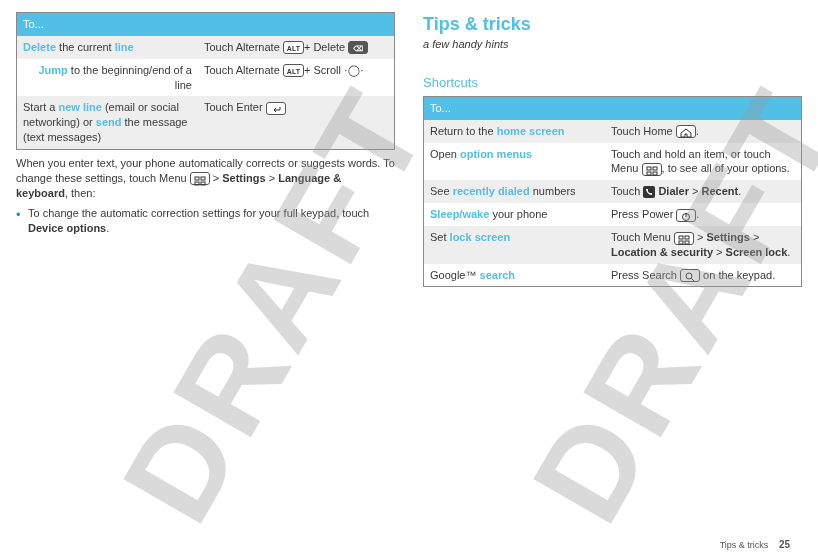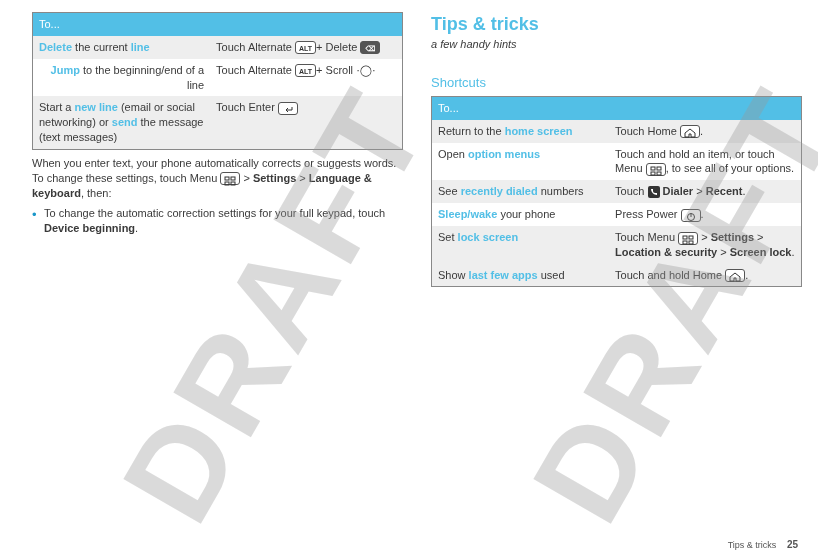--- a/index.html
+++ b/index.html
@@ -25,21 +25,21 @@
     pointer-events: none;
     z-index: 10;
     letter-spacing: 6px;
   }
   .wm1 { top: 230px; left: 40px; }
   .wm2 { top: 230px; left: 450px; }
 
   .page {
     display: flex;
     gap: 28px;
-    padding: 12px 16px 10px 32px;
+    padding: 12px 16px 10px 16px;
     position: relative;
     z-index: 5;
   }
   .col { width: 380px; }
 
   table.box { width: 100%; border: 1px solid #888; border-collapse: collapse; font-size: 11px; line-height:1.35; }
   table.box th { background: #52bfe6; color: #fff; text-align: left; padding: 4px 6px; font-weight: 400; }
   table.box td { padding: 4px 6px; vertical-align: top; }
   table.box tr.alt td { background: #eee; margin-left: 14px; }
 
@@ -68,21 +68,21 @@
     padding: 0 3px;
     background:#fff;
     color:#333;
   }
   .icon.delkey { background:#555; color:#fff; border-color:#555;}
   .icon svg { display:inline-block; vertical-align:middle; }
 
   .footer {
     position: absolute;
     bottom: 6px;
-    right: 20px;
+    right: 28px;
     font-size: 9px;
     color: #555;
   }
   .footer .pg { font-weight:700; margin-left:8px; font-size:10px;}
 </style>
 </head>
 <body>
 
 <div class="watermark wm1">DRAFT</div>
 <div class="watermark wm2">DRAFT</div>
@@ -114,21 +114,21 @@
         </tbody>
     </table>
 
     <p id="settings-p1">When you enter text, your phone automatically corrects or suggests words. To change these settings, touch Menu <span class="icon"><svg width="12" height="10" viewBox="0 0 12 10">
             <rect x="1" y="1" width="4" height="3" fill="none" stroke="#333"></rect>
             <rect x="7" y="1" width="4" height="3" fill="none" stroke="#333"></rect>
             <rect x="1" y="6" width="4" height="3" fill="none" stroke="#333"></rect>
             <rect x="7" y="6" width="4" height="3" fill="none" stroke="#333"></rect>
           </svg></span> &gt; <b>Settings</b> &gt; <b>Language &amp; keyboard</b>, then:</p>
     <ul class="bullets" id="left-bullets">
-        <li>To change the automatic correction settings for your full keypad, touch <b>Device beginning</b>.</li>
+        <li>To change the automatic correction settings for your full keypad, touch <b>Device options</b>.</li>
       </ul>
   </div>
 
   <div class="col">
     <p class="section-title">Tips &amp; tricks</p>
     <div class="subtitle">a few handy hints</div>
     <p class="heading-accent" style="margin-top:24px">Shortcuts</p>
     <table class="box">
       <tbody>
           <tr>
@@ -166,25 +166,26 @@
           </tr>
           <tr class="alt">
             <td style="width: 48%;">Set <b class="accent">lock screen</b></td>
             <td>Touch Menu <span class="icon"><svg width="12" height="10" viewBox="0 0 12 10">
                   <rect x="1" y="1" width="4" height="3" fill="none" stroke="#333"></rect>
                   <rect x="7" y="1" width="4" height="3" fill="none" stroke="#333"></rect>
                   <rect x="1" y="6" width="4" height="3" fill="none" stroke="#333"></rect>
                   <rect x="7" y="6" width="4" height="3" fill="none" stroke="#333"></rect>
                 </svg></span> &gt; <b>Settings</b> &gt; <b>Location &amp; security</b> &gt; <b>Screen lock</b>.</td>
           </tr>
-          <tr class="alt">
-            <td style="width: 48%;">Show <b class="accent">last few apps</b> used</td>
-            <td>Touch and hold Home <span class="icon"><svg width="12" height="10" viewBox="0 0 12 10">
-                  <path d="M1 5 L6 1 L11 5 L11 9 L7 9 L7 6 L5 6 L5 9 L1 9 Z" fill="none" stroke="#333" stroke-width="1"></path>
-                </svg></span>.</td>
+          <tr>
+            <td style="width: 48%;">Google™ <b class="accent">search</b></td>
+            <td>Press Search <span class="icon"><svg width="12" height="10" viewBox="0 0 12 10">
+                  <circle cx="5" cy="4" r="3" fill="none" stroke="#333"></circle>
+                  <line x1="7" y1="6" x2="10" y2="9" stroke="#333"></line>
+                </svg></span> on the keypad.</td>
           </tr>
         </tbody>
     </table>
   </div>
 </div>
 
 <div class="footer">
   <span>Tips &amp; tricks</span>
   <span class="pg">25</span>
 </div>

